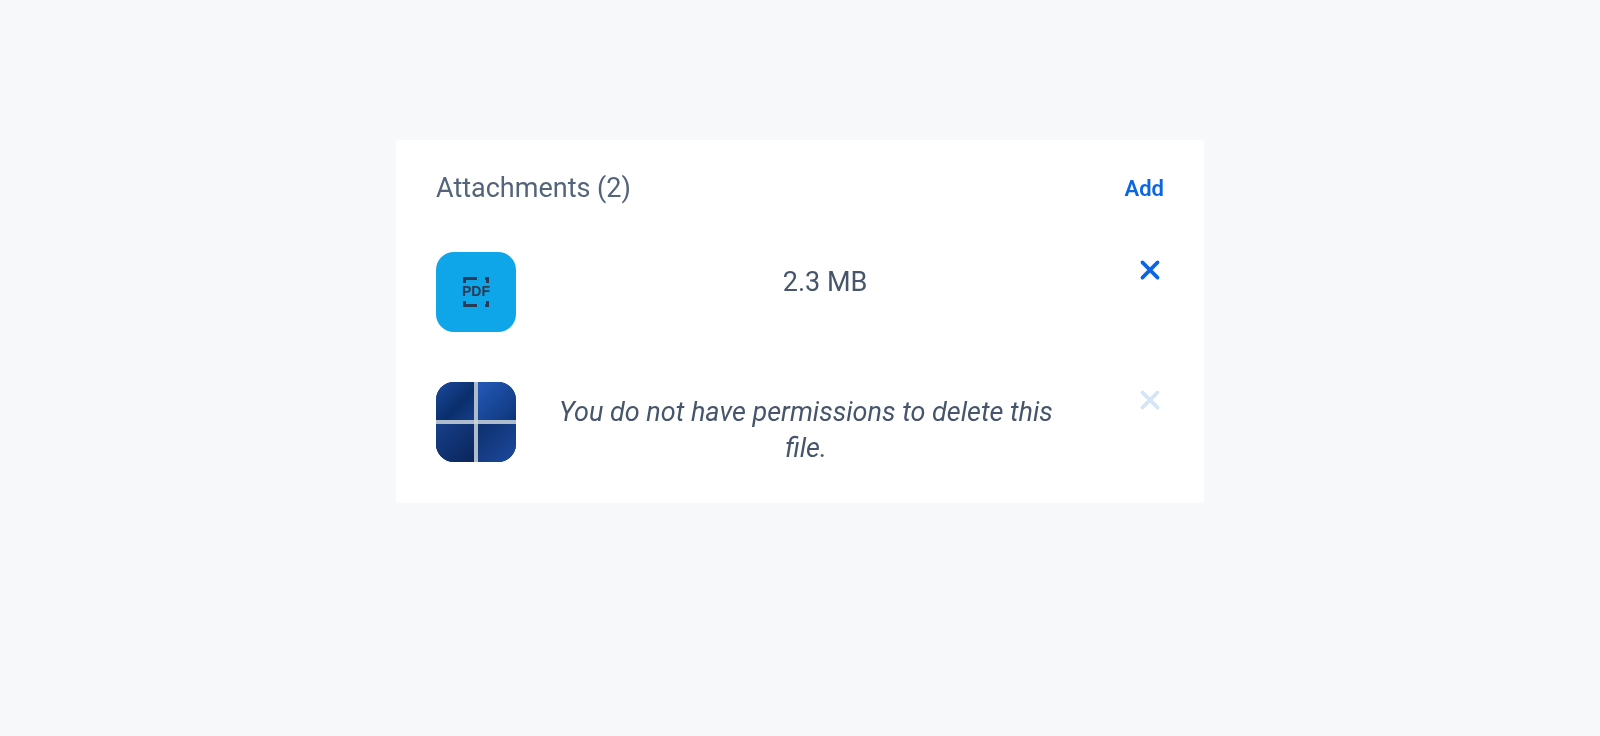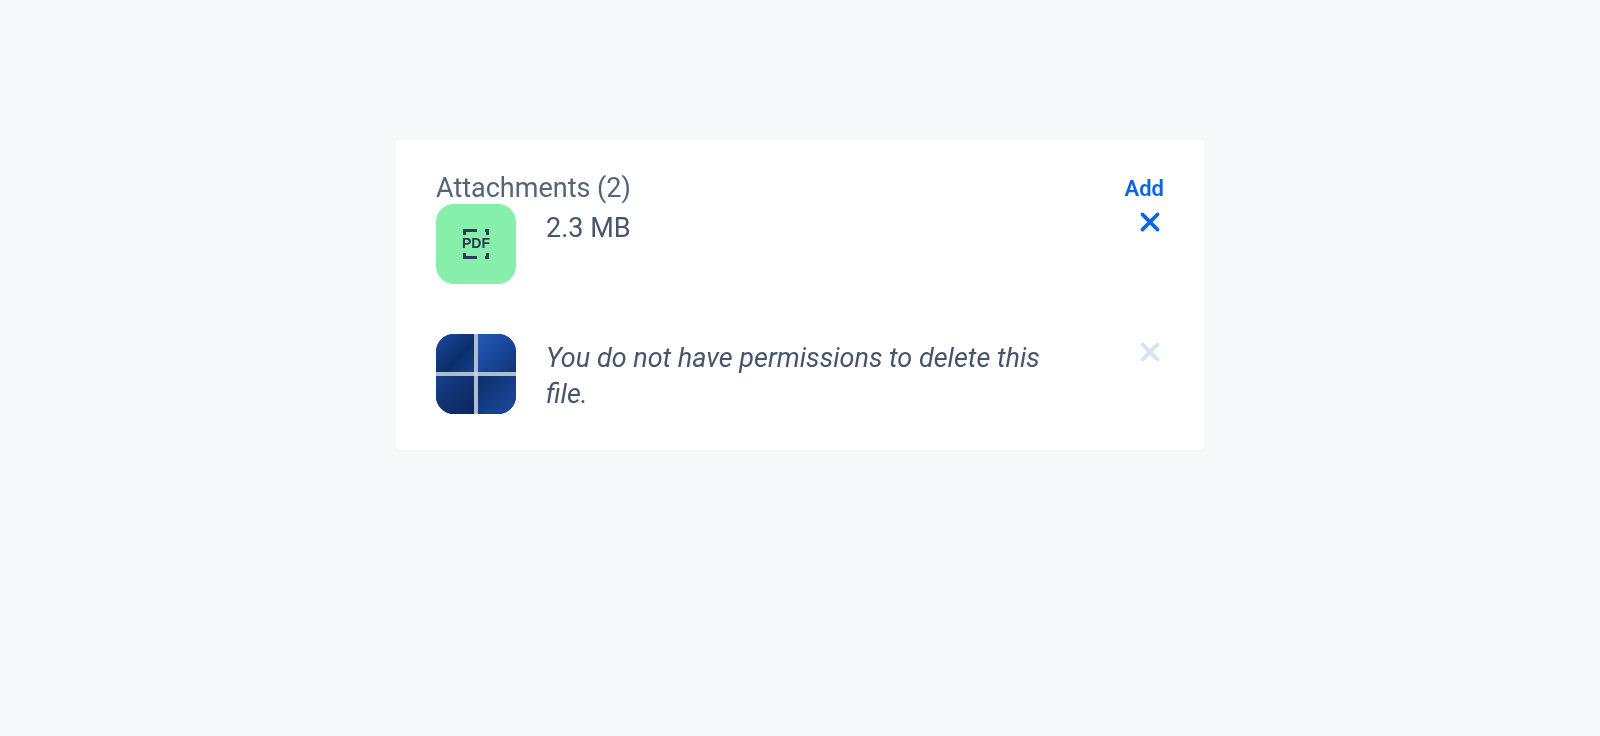--- a/index.html
+++ b/index.html
@@ -15,20 +15,21 @@
     margin-top: 140px;
     width: 808px;
     background: #ffffff;
     border-radius: 4px;
     padding: 32px 40px 36px 40px;
   }
   .card-header {
     display: flex;
     align-items: center;
     justify-content: space-between;
+    margin-bottom: 48px;
   }
   .header-label {
     font-size: 27px;
     color: #54647a;
     font-weight: 400;
   }
   .add-link {
     font-size: 22px;
     font-weight: 600;
     color: #0c66e4;
@@ -44,21 +45,21 @@
   .thumb {
     width: 80px;
     height: 80px;
     border-radius: 18px;
     flex: 0 0 80px;
     display: flex;
     align-items: center;
     justify-content: center;
     overflow: hidden;
   }
-  .thumb-pdf { background: #86efac; }
+  .thumb-pdf { background: #0ea5e9; }
   .thumb-img {
     background: #0b2a5b;
     position: relative;
   }
   .thumb-img .tile {
     position: absolute;
     background: linear-gradient(135deg, #1b4aa0 0%, #0a2e6b 60%, #163e8a 100%);
   }
   .thumb-img .grid-line {
     position: absolute;
@@ -70,24 +71,25 @@
     min-width: 0;
     padding-top: 2px;
   }
   .file-name {
     font-size: 29px;
     font-weight: 700;
     color: #182a4e;
     line-height: 1.25;
   }
   .file-meta {
-    margin-top: 4px;
+    margin-top: 10px;
     font-size: 27px;
     color: #46556b;
     line-height: 1.35;
+    text-align: center;
   }
   .file-meta.italic { font-style: italic; max-width: 520px; }
   .remove-btn {
     flex: 0 0 auto;
     width: 32px;
     height: 32px;
     display: flex;
     align-items: center;
     justify-content: center;
     cursor: pointer;

